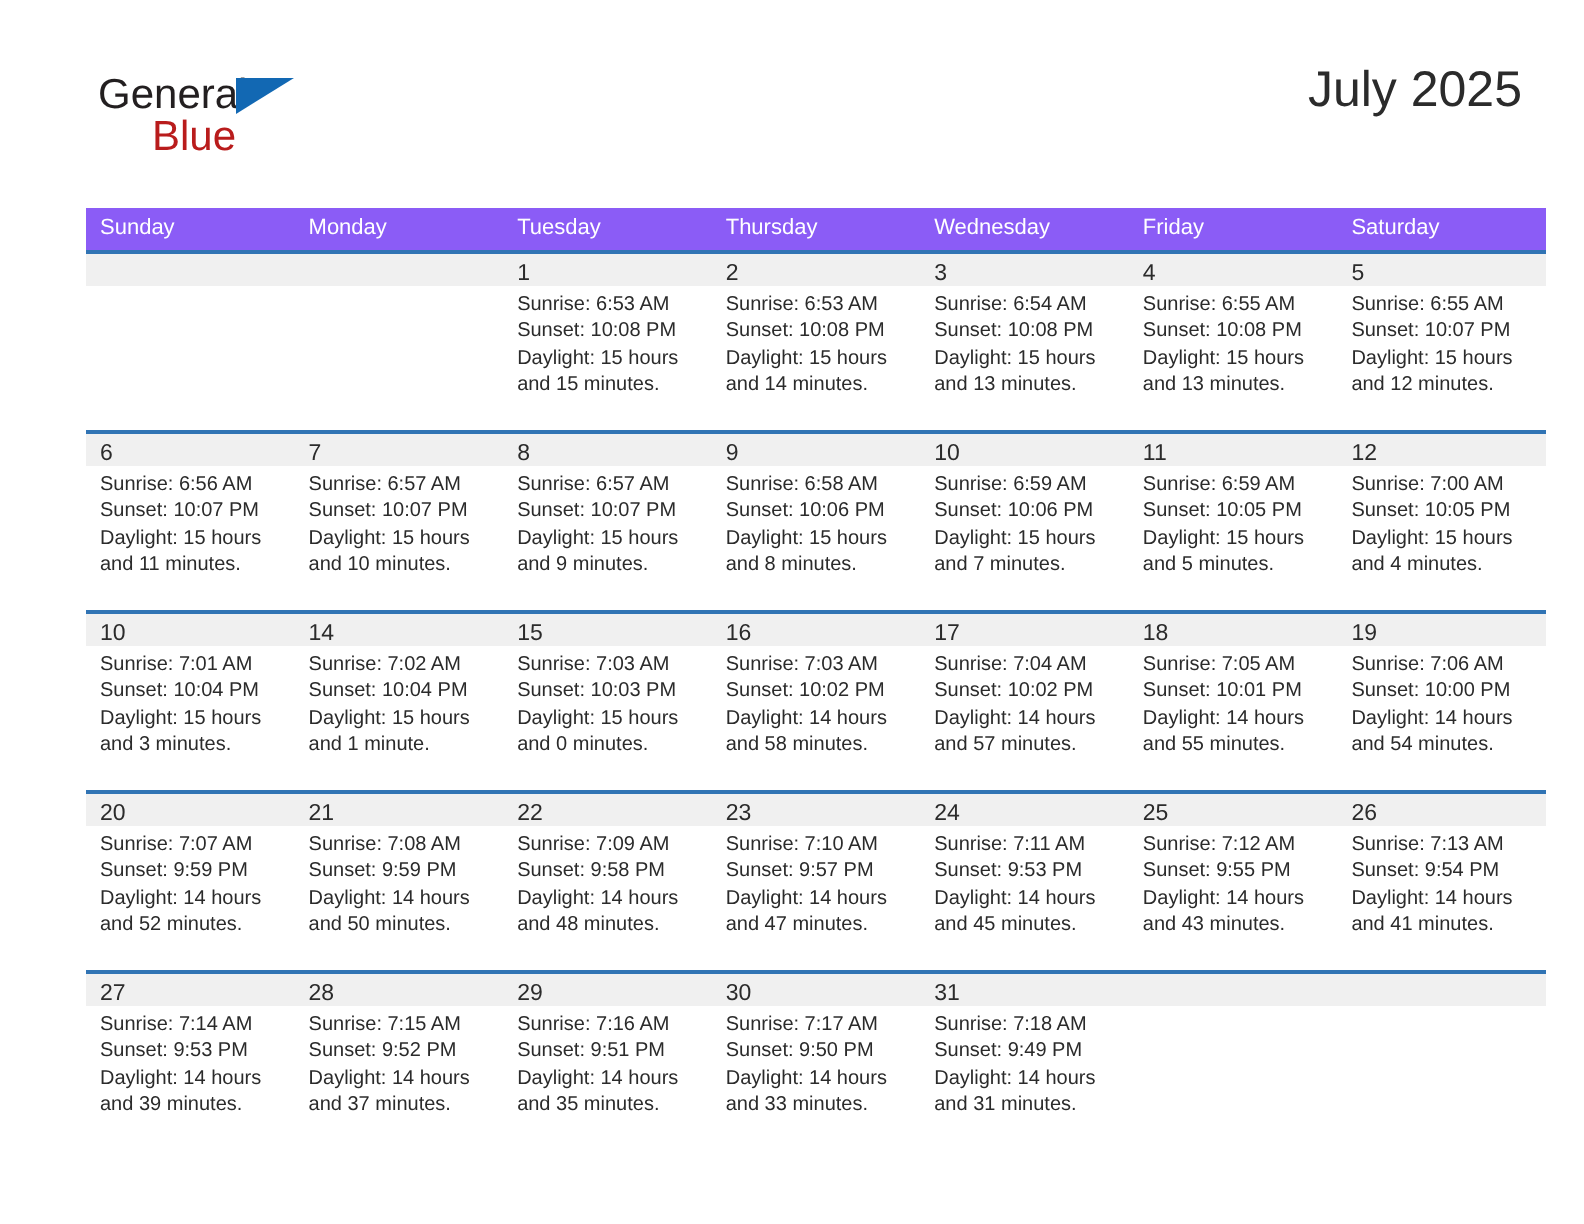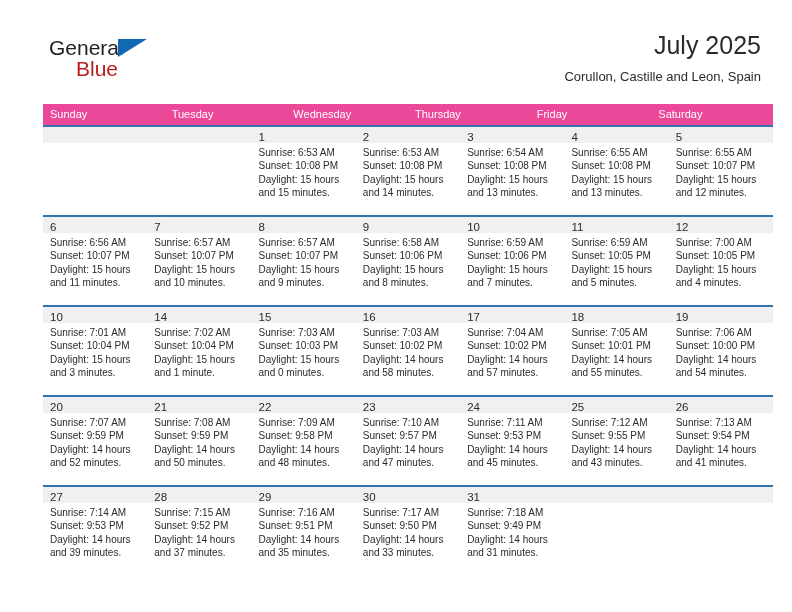--- a/index.html
+++ b/index.html
@@ -86,21 +86,21 @@
 
   
   .calendar {
     position: absolute;
     left: 28px;
     top: 104px;
     width: 730px;
   }
   .dow-row {
     display: flex;
-    background: #ec4899;
+    background: #8b5cf6;
     height: 21px;
   }
   .dow {
     flex: 1 1 0;
     color: #ffffff;
     font-size: 11px;
     line-height: 21px;
     padding-left: 7px;
     box-sizing: border-box;
     overflow: hidden;
@@ -154,31 +154,31 @@
   <div class="header">
 
     <div class="logo">
       <span class="logo-general">General</span>
       <span class="logo-triangle"></span>
       <span class="logo-blue">Blue</span>
     </div>
 
     <div class="title-wrap">
       <div class="cal-title">July 2025</div>
-      <div class="cal-subtitle">Corullon, Castille and Leon, Spain</div>
     </div>
 
   </div>
 
   <div class="calendar">
     <div class="dow-row">
         <div class="dow">Sunday</div>
+        <div class="dow">Monday</div>
         <div class="dow">Tuesday</div>
+        <div class="dow">Thursday</div>
         <div class="dow">Wednesday</div>
-        <div class="dow">Thursday</div>
         <div class="dow">Friday</div>
         <div class="dow">Saturday</div>
       </div>
     <div class="weeks">
         <div class="week">
           <div class="cell empty">
             <div class="cell-band"><span class="daynum"></span></div>
             <div class="cell-body">
               <div class="info-line"></div>
               <div class="info-line"></div>

